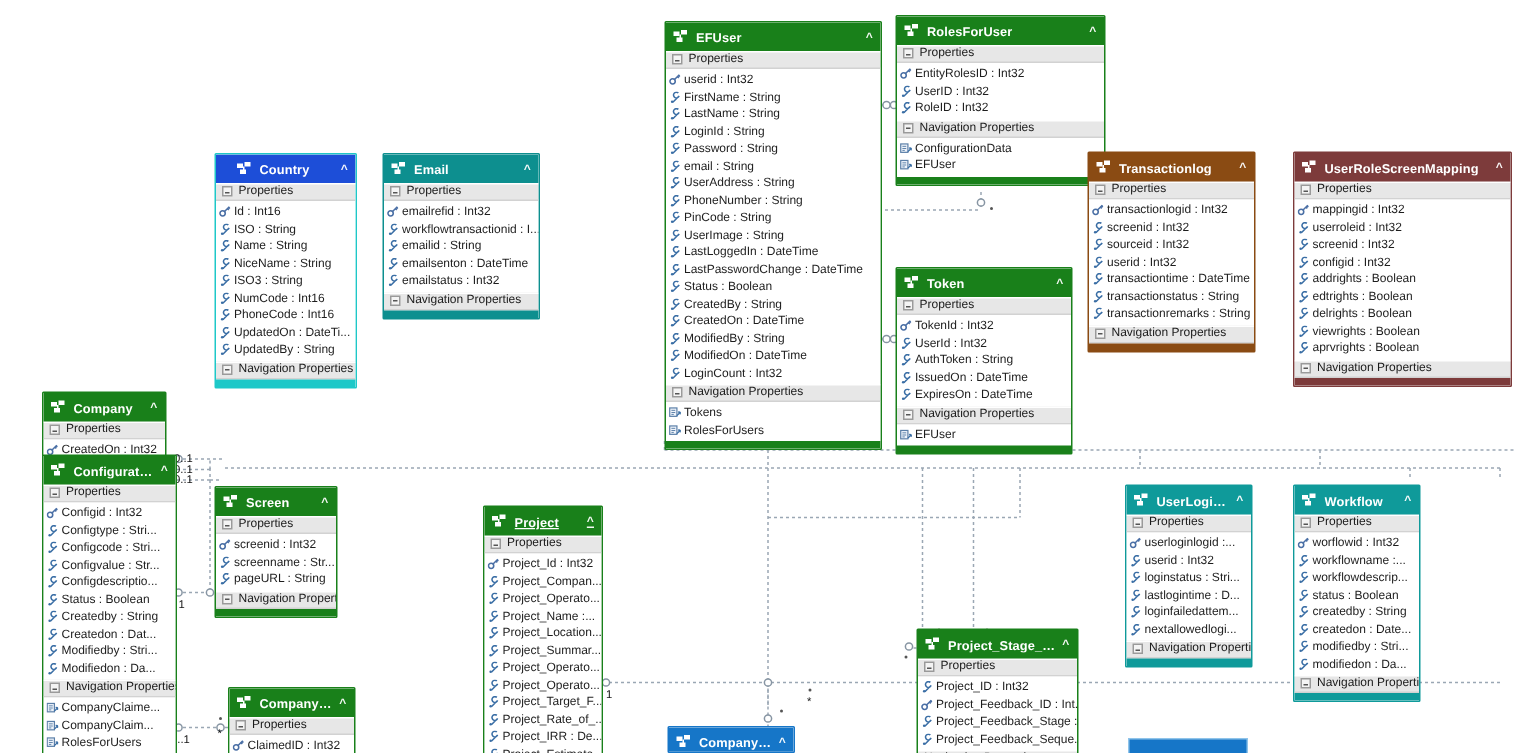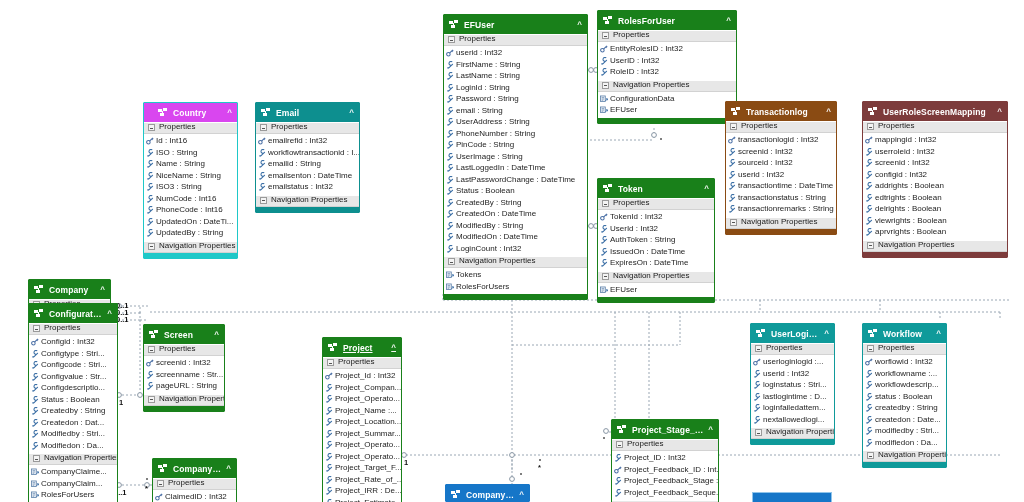--- a/index.html
+++ b/index.html
@@ -77,21 +77,21 @@
   }
   .prop .pico{
     position:absolute;left:2px;top:2px;width:8px;height:8px;
   }
 
   
   .foot{height:5px;}
 
   
   .lbl{
-    position:absolute;font-size:7.5px;color:#111;font-weight:bold;
+    position:absolute;font-size:7.5px;color:#111;font-weight:normal;
     font-family:"Liberation Sans", sans-serif;white-space:nowrap;text-align:center;
   }
   .sel-chip{
     position:absolute;background:#1676c8;border:1px solid #8fc4ea;
   }
 </style>
 </head>
 <body>
 
 <div id="canvas">
@@ -386,21 +386,21 @@
           <div class="prop"><span class="pico"><svg viewBox="0 0 10 10" width="8" height="8">
                 <rect x="0.6" y="1.2" width="6" height="7" fill="#eef3fa" stroke="#5b7fa8" stroke-width="1"></rect>
                 <path d="M2 3.2h3.2M2 5h3.2M2 6.6h2" stroke="#5b7fa8" stroke-width=".8"></path>
                 <path d="M6.6 7.6 L9.4 4.8" stroke="#3a6ea5" stroke-width="1.1" fill="none"></path>
                 <path d="M9.4 4.8 L7.6 4.6 M9.4 4.8 L9.2 6.6" stroke="#3a6ea5" stroke-width="1.1" fill="none"></path>
               </svg></span><span>EFUser</span></div>
         </div>
         <div class="foot" style="background: rgb(25, 128, 26);"></div>
       </div>
       <div class="entity" style="left: 143px; top: 102px; width: 95px; border-color: rgb(30, 200, 200);">
-        <div class="hdr" style="background: #d946ef; padding-left: 14px;">
+        <div class="hdr" style="background: #1d4ed8; padding-left: 14px;">
           <span class="ent-ico">
             <i class="a"></i>
             <i class="b"></i>
             <i class="c"></i>
             <i class="d"></i>
           </span>
           <span class="ename">Country</span>
           <span class="chev">^</span>
         </div>
         <div class="sect">
@@ -605,21 +605,21 @@
                 <path d="M7.8 1.2 a2.4 2.4 0 1 0 .6 2.6 L3.2 9" fill="none" stroke="#3a6ea5" stroke-width="1.3"></path>
                 <circle cx="2.6" cy="8.6" r="1" fill="#3a6ea5"></circle>
               </svg></span><span>aprvrights : Boolean</span></div>
         </div>
         <div class="sect">
           <span class="minus"></span>
           <span>Navigation Properties</span>
         </div>
         <div class="foot" style="background: rgb(125, 59, 59);"></div>
       </div>
-      <div class="entity" style="left: 28px; top: 279px; width: 83px; border-color: rgb(25, 128, 26); z-index: 10; height: 46px;">
+      <div class="entity" style="left: 28px; top: 261px; width: 83px; border-color: rgb(25, 128, 26); z-index: 10; height: 46px;">
         <div class="hdr" style="background: rgb(25, 128, 26);">
           <span class="ent-ico">
             <i class="a"></i>
             <i class="b"></i>
             <i class="c"></i>
             <i class="d"></i>
           </span>
           <span class="ename">Company</span>
           <span class="chev">^</span>
         </div>

